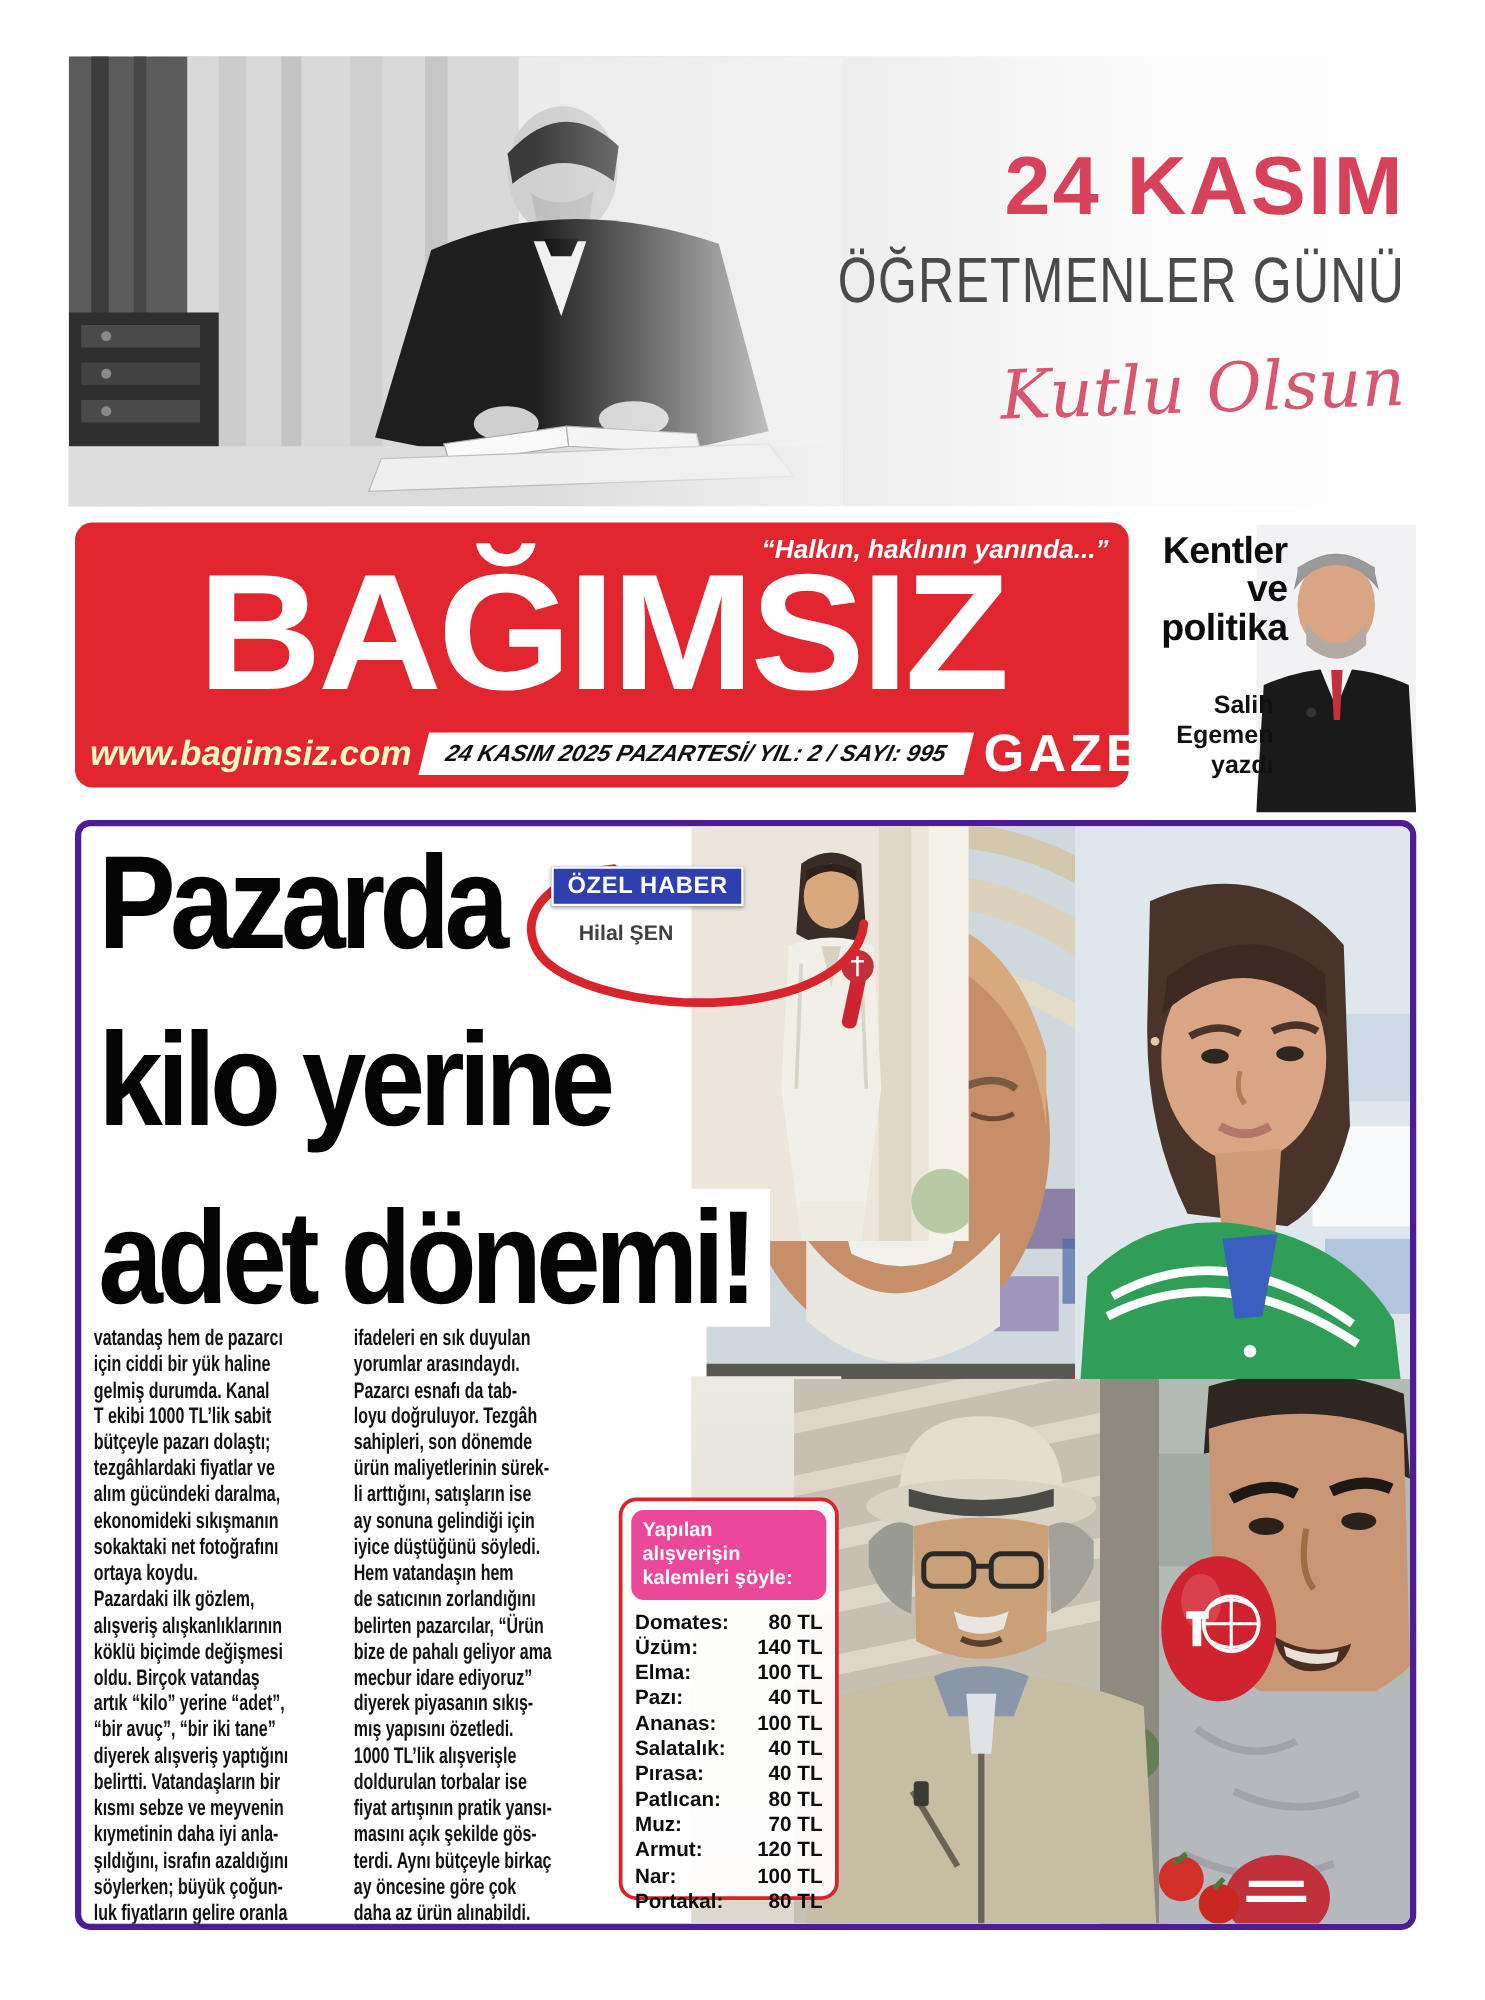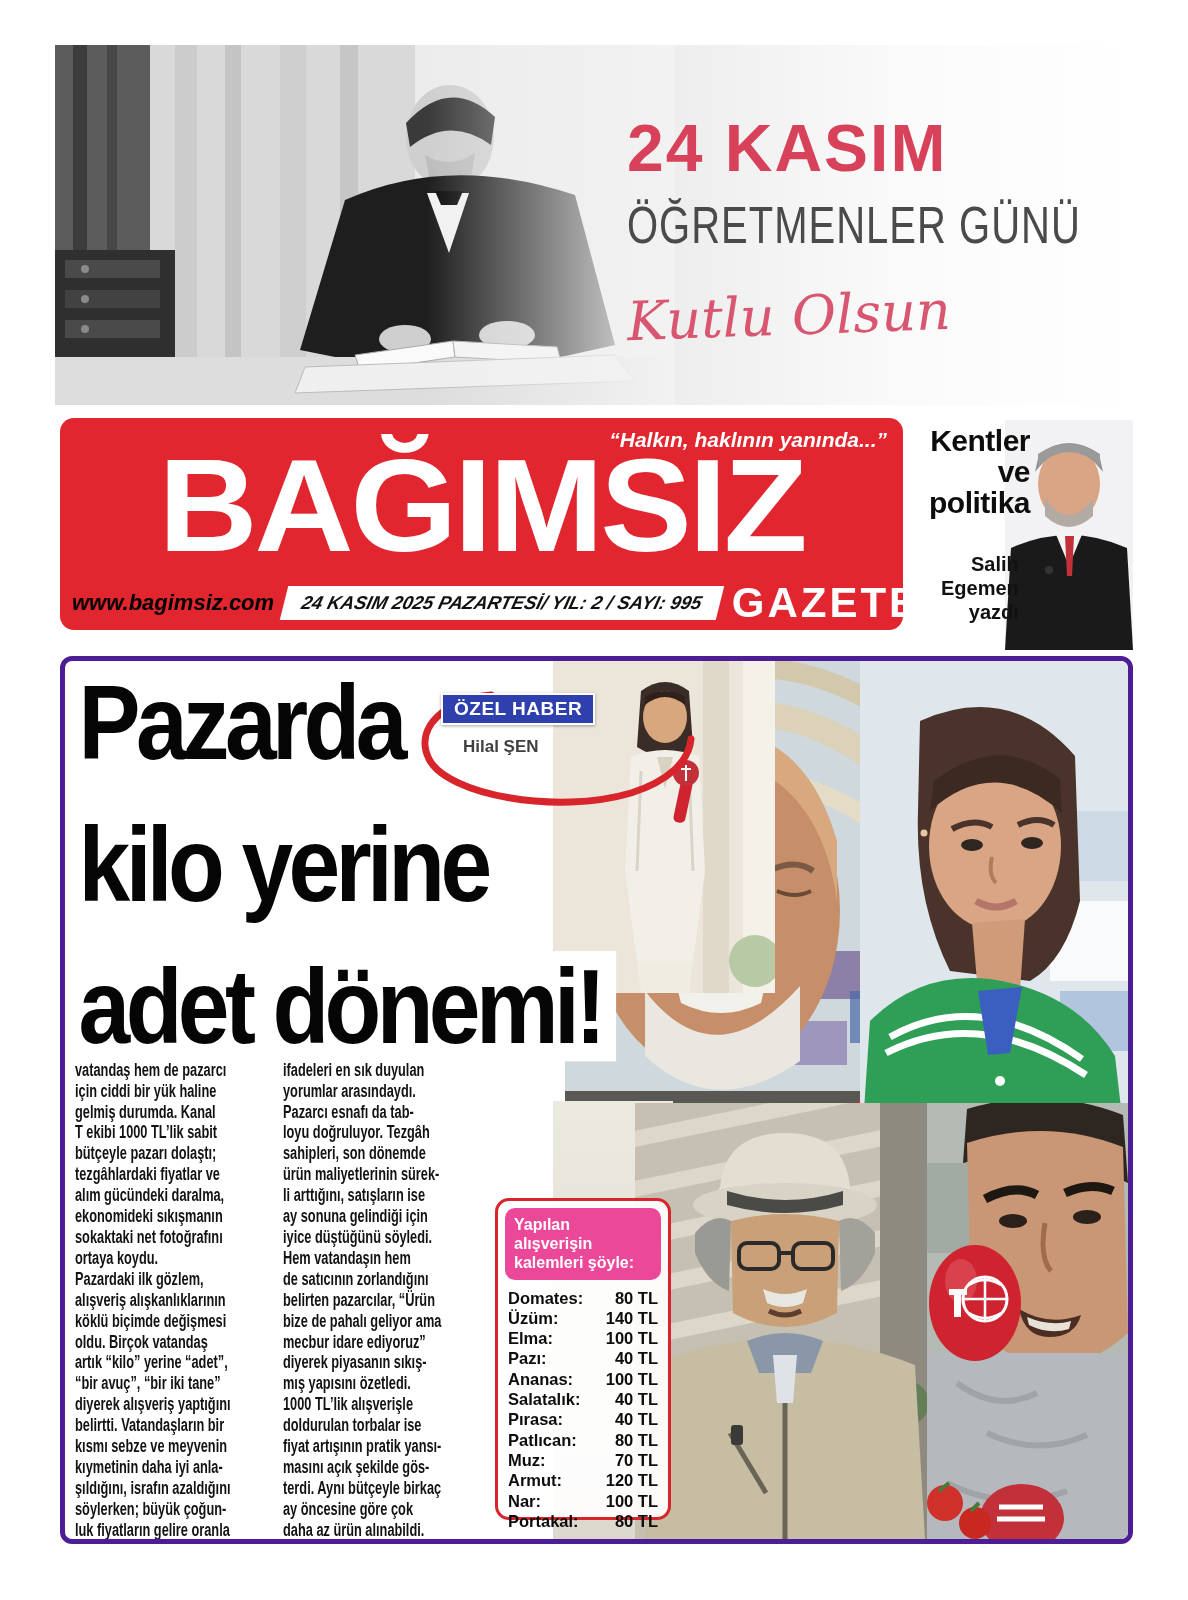--- a/index.html
+++ b/index.html
@@ -2,37 +2,37 @@
 <html><head>
 <meta charset="utf-8">
 <style>
   html,body{margin:0;padding:0;}
   body{width:1188px;height:1600px;position:relative;background:#ffffff;
        font-family:"Liberation Sans",sans-serif;overflow:hidden;}
   
   .banner{position:absolute;left:55px;top:45px;width:1078px;height:360px;
           background:linear-gradient(90deg,#c9c9c9,#e6e6e6 45%,#fafafa 78%,#ffffff);overflow:hidden;}
   .banner svg{position:absolute;left:0;top:0;}
-  .banner-text{position:absolute;left:572px;top:70px;width:470px;text-align:left;}
+  .banner-text{position:absolute;left:599px;top:70px;width:470px;text-align:right;}
   .banner-title{font-size:66px;font-weight:bold;color:#d8415a;letter-spacing:2px;line-height:1;}
   .banner-sub{margin-top:22px;}
   .banner-sub span{display:inline-block;font-size:40px;color:#4a4a4a;letter-spacing:1px;
                    transform:scaleY(1.28);transform-origin:center;}
   .banner-script{margin-top:34px;font-family:"DejaVu Serif",serif;font-style:italic;
                  font-size:54px;color:#d8566f;transform:rotate(-2deg);}
   
   .masthead{position:absolute;left:60px;top:418px;width:843px;height:212px;
             background:#e1262f;border-radius:14px;}
   .slogan{position:absolute;top:10px;right:16px;color:#fff;font-style:italic;
           font-weight:bold;font-size:21px;}
   .paper-name{position:absolute;top:22px;left:0;width:100%;text-align:center;color:#fff;
               font-size:132px;font-weight:bold;letter-spacing:-3px;line-height:1;
               transform:scaleX(1.04);transform-origin:center;}
   .mast-bottom{position:absolute;left:12px;right:10px;bottom:8px;display:flex;align-items:center;}
-  .mast-url{color:#000000;font-style:italic;font-weight:bold;font-size:22px;margin-right:10px;white-space:nowrap;}
+  .mast-url{color:#fef9c3;font-style:italic;font-weight:bold;font-size:28px;margin-right:10px;white-space:nowrap;}
   .date-box{background:#fff;transform:skewX(-14deg);padding:6px 18px;white-space:nowrap;}
   .date-box span{display:inline-block;color:#111;font-style:italic;font-weight:bold;font-size:18.5px;}
   .gazete{margin-left:12px;color:#fff;font-weight:bold;font-size:42px;letter-spacing:3px;line-height:.9;white-space:nowrap;}
   
   .columnist{position:absolute;left:905px;top:420px;width:228px;height:230px;text-align:right;}
   .columnist svg{position:absolute;right:0;top:0;}
   .col-title{position:absolute;left:24px;top:6px;font-size:30px;font-weight:bold;color:#0d0d0d;
              line-height:1.03;white-space:pre-line;letter-spacing:-.5px;}
   .col-byline{position:absolute;left:36px;top:132px;font-size:20px;font-weight:bold;color:#111;
               line-height:1.2;white-space:pre-line;}

